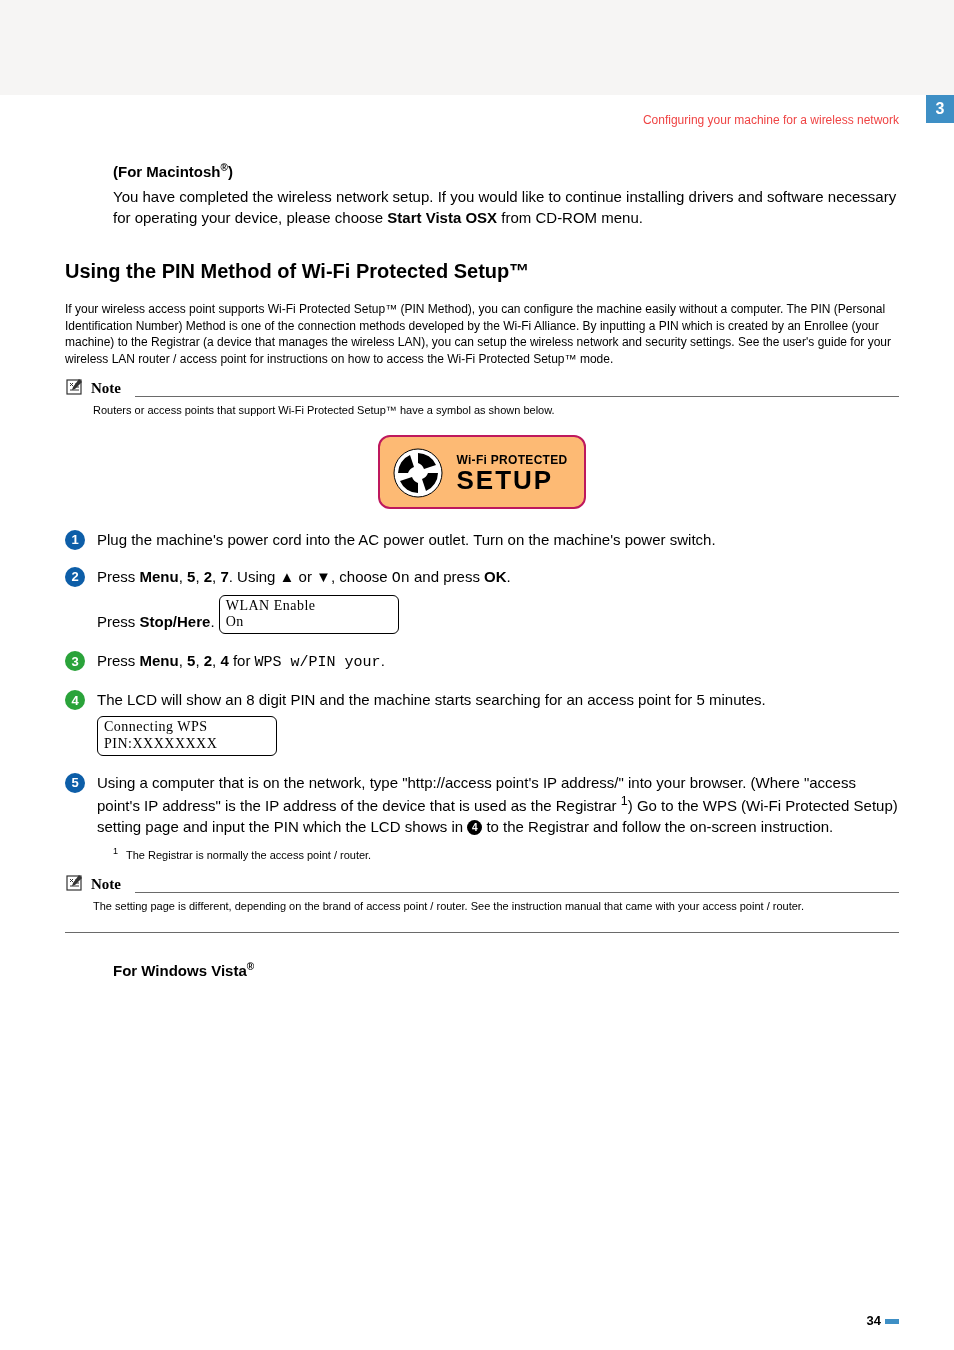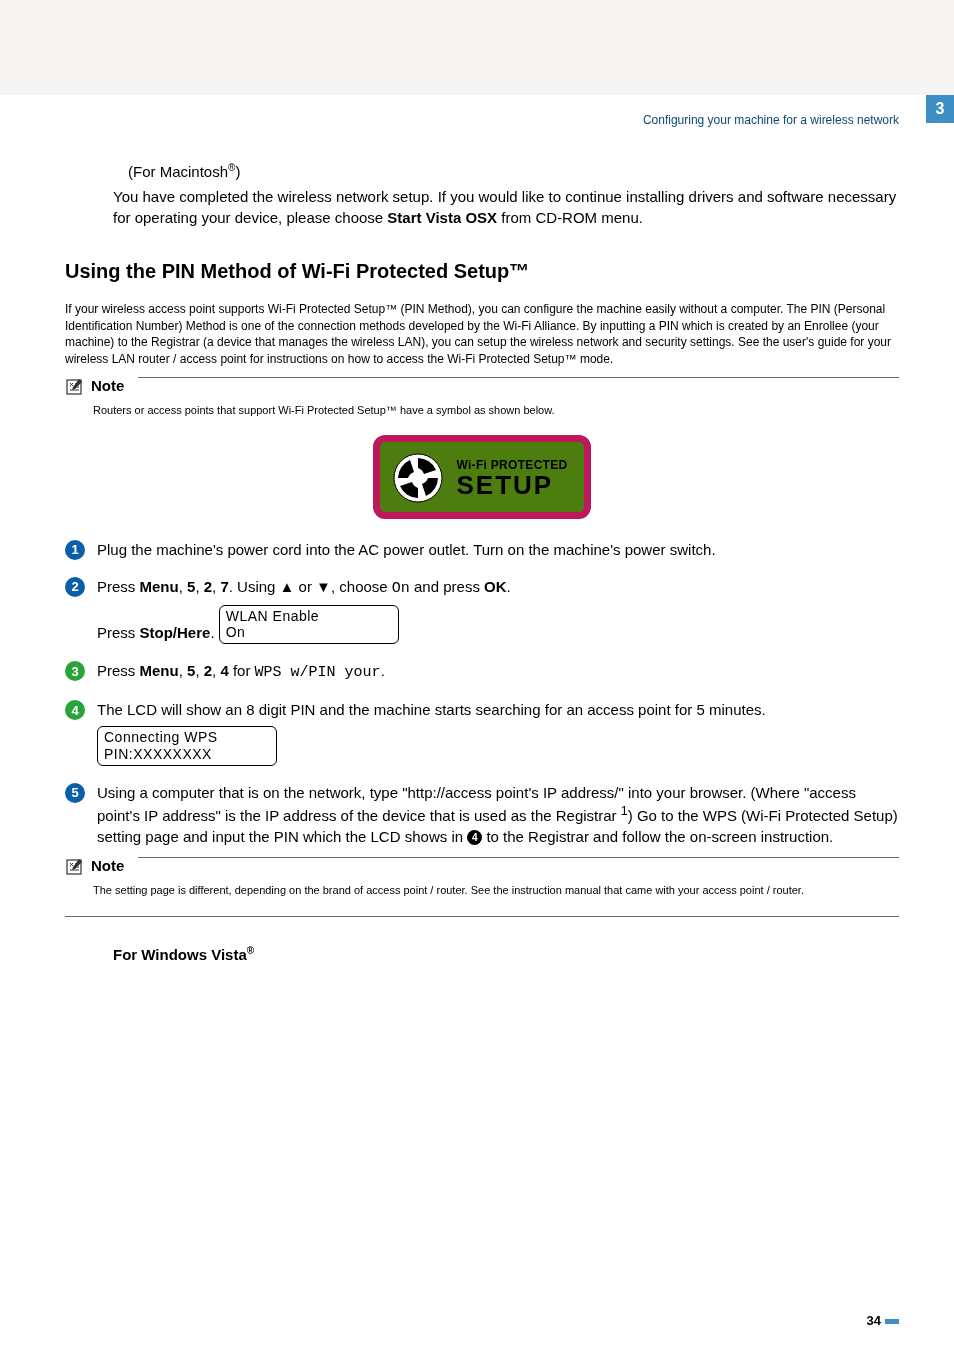--- a/index.html
+++ b/index.html
@@ -30,34 +30,33 @@
       color: #fff;
       font-size: 16px;
       font-weight: bold;
       display: flex;
       align-items: center;
       justify-content: center;
     }
     .breadcrumb {
       text-align: right;
       font-size: 12px;
-      color: #0c4a6e;
+      color: #ef4444;
       margin: 18px 55px 0 0;
     }
     .content {
       padding: 0 55px 0 65px;
     }
     .section-mac {
       margin-top: 35px;
       margin-left: 48px;
     }
     .section-mac h4 {
       font-size: 15px;
-      font-weight: normal;
-      margin-left: 15px;
+      font-weight: bold;
     }
     .section-mac h4 sup {
       font-size: 10px;
     }
     .section-mac p {
       font-size: 15px;
       line-height: 1.4;
       margin-top: 6px;
     }
     .strong-text {
@@ -75,23 +74,24 @@
       margin-bottom: 4px;
     }
     .note-icon {
       display: inline-block;
       width: 20px;
       height: 20px;
       vertical-align: middle;
     }
     .note-header {
       display: flex;
-      align-items: flex-start;
+      align-items: flex-end;
       gap: 6px;
       margin-top: 10px;
+      font-family: Liberation Serif, serif;
     }
     .note-header .note-label {
       font-weight: bold;
       font-size: 15px;
     }
     .note-header .note-line {
       flex: 1;
       height: 1px;
       background: #6a6a6a;
       margin-left: 8px;
@@ -106,24 +106,24 @@
       height: 1px;
       background: #6a6a6a;
       margin-top: 18px;
     }
     .wps-logo-wrap {
       text-align: center;
       margin: 16px 0 20px 0;
     }
     .wps-logo {
       display: inline-block;
-      border: 7px solid #be185d;
+      border: 2px solid #be185d;
       border-radius: 12px;
       padding: 10px 16px 8px 12px;
-      background: #4d7c0f;
+      background: #fdba74;
     }
     .wps-logo-inner {
       display: flex;
       align-items: center;
       gap: 12px;
     }
     .wps-swirl {
       width: 52px;
       height: 52px;
     }
@@ -173,21 +173,21 @@
     .mono {
       font-family: "Courier New", monospace;
       font-size: 15px;
     }
     .lcd-box {
       border: 1.5px solid #000;
       border-radius: 6px;
       display: inline-block;
       padding: 2px 8px 2px 6px;
       margin-top: 6px;
-      font-family: Liberation Sans, sans-serif;
+      font-family: Liberation Serif, serif;
       font-size: 14px;
       line-height: 1.2;
       min-width: 180px;
       letter-spacing: 0.5px;
     }
     .inline-bullet {
       display: inline-flex;
       width: 15px;
       height: 15px;
       border-radius: 50%;
@@ -326,20 +326,23 @@
         <div>Connecting WPS</div>
         <div>PIN:XXXXXXXX</div>
       </div>
     </div>
   </div>
 
   <div class="step">
     <div class="step-bullet bullet-5">5</div>
     <div class="step-text">
       <span>Using a computer that is on the network, type "http://access point's IP address/" into your browser. (Where "access point's IP address" is the IP address of the device that is used as the Registrar </span><sup>1</sup><span>) Go to the WPS (Wi-Fi Protected Setup) setting page and input the PIN which the LCD shows in </span><span class="inline-bullet">4</span><span> to the Registrar and follow the on-screen instruction.</span>
+      <div class="footnote">
+        <sup>1</sup><span>The Registrar is normally the access point / router.</span>
+      </div>
     </div>
   </div>
 
   <div class="note-header">
     <span class="note-icon">
       <svg viewBox="0 0 20 20">
           <rect x="2" y="3" width="14" height="14" fill="none" stroke="#333" stroke-width="1.2"></rect>
           <path d="M5 6 L8 9 M8 6 L5 9 M10 7 L14 7 M10 10 L14 10 M5 13 L14 13" stroke="#333" stroke-width="1"></path>
           <path d="M14 2 L17 5 L10 12 L7 13 L8 10 Z" fill="#333"></path>
         </svg>

